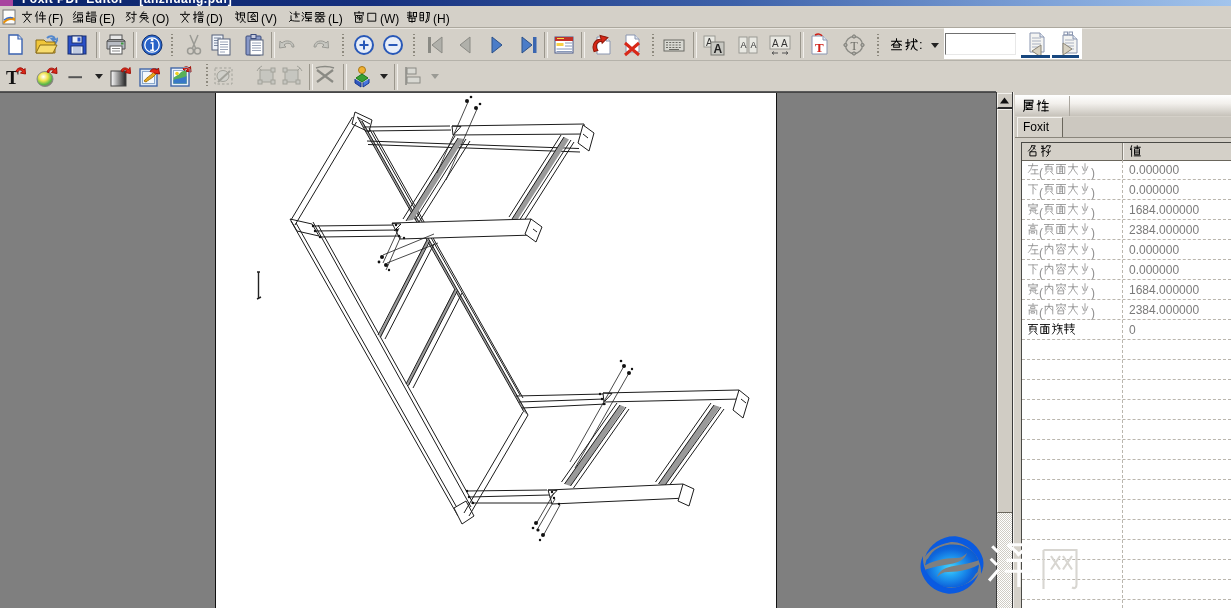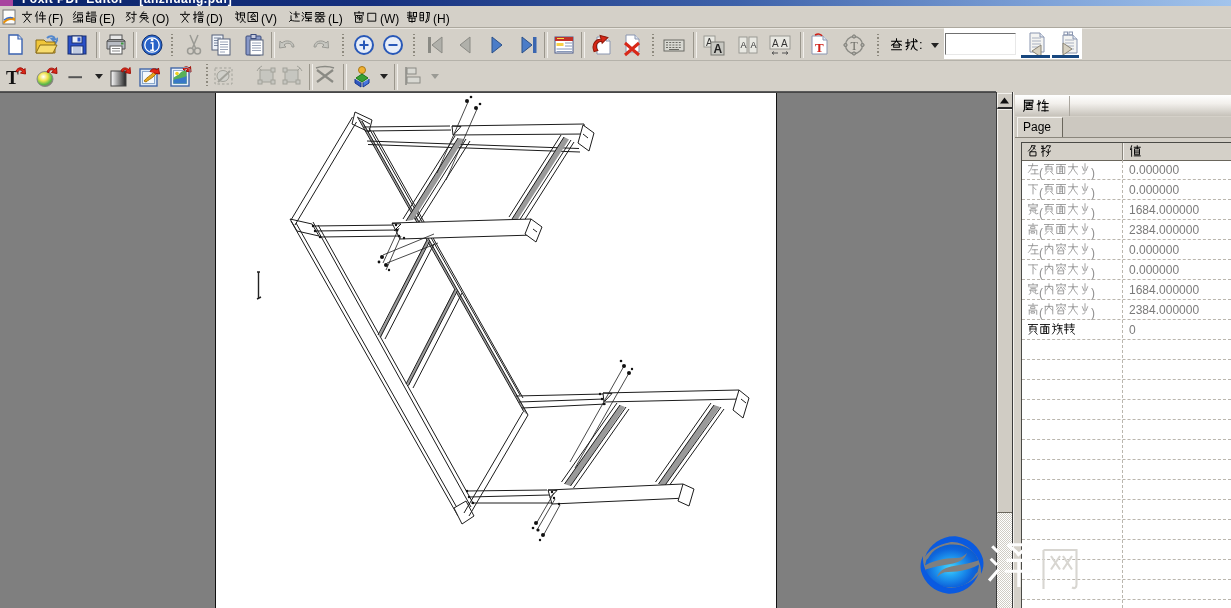--- a/index.html
+++ b/index.html
@@ -600,21 +600,21 @@
   <div class="abs" style="left:0;top:0;width:1px;height:516px;background:#f4f2ee"></div>
   <div class="abs" style="left:2px;top:3px;width:216px;height:21px;background:linear-gradient(#ffffff,#f2f0ec 40%,#c6c2ba)"></div>
   <div class="abs" style="left:56px;top:4px;width:1px;height:20px;background:#aaa69e"></div>
   <span class="abs" style="left:9px;top:7px"><svg class="cn" width="13" height="13" viewBox="0 0 16 16">
           <use href="#c-shu"></use>
         </svg><svg class="cn" width="13" height="13" viewBox="0 0 16 16" style="margin-left:1px">
           <use href="#c-xing"></use>
         </svg></span>
   <div class="abs" style="left:2px;top:25px;width:216px;height:20px;background:#ccc8c0"></div>
   <div class="abs" style="left:4px;top:25px;width:46px;height:20px;background:#d4d0c8;border-top:1px solid #f4f2ee;border-left:1px solid #f4f2ee;border-right:1px solid #6a665c;box-sizing:border-box"></div>
-  <span class="abs" style="left:10px;top:28px;font-size:12px;color:#000">Page</span>
+  <span class="abs" style="left:10px;top:28px;font-size:12px;color:#000">Foxit</span>
   <div class="abs" style="left:2px;top:45px;width:216px;height:1px;background:#8a867c"></div>
 
   <div class="abs" style="left:8px;top:50px;width:210px;height:466px;background:#fff;border-left:1px solid #4a4a46;border-top:1px solid #4a4a46"></div>
   <div class="abs" style="left:9px;top:51px;width:209px;height:17px;background:#d4d0c8;border-bottom:1px solid #6a665c"></div>
   <div class="abs" style="left:109px;top:51px;width:1px;height:17px;background:#8a867c"></div>
   <div class="abs" style="left:110px;top:51px;width:1px;height:17px;background:#f4f2ee"></div>
   <span class="abs" style="left:14px;top:53px"><svg class="cn" width="12" height="12" viewBox="0 0 16 16">
           <use href="#c-ming"></use>
         </svg><svg class="cn" width="12" height="12" viewBox="0 0 16 16" style="margin-left:1px">
           <use href="#c-cheng"></use>

